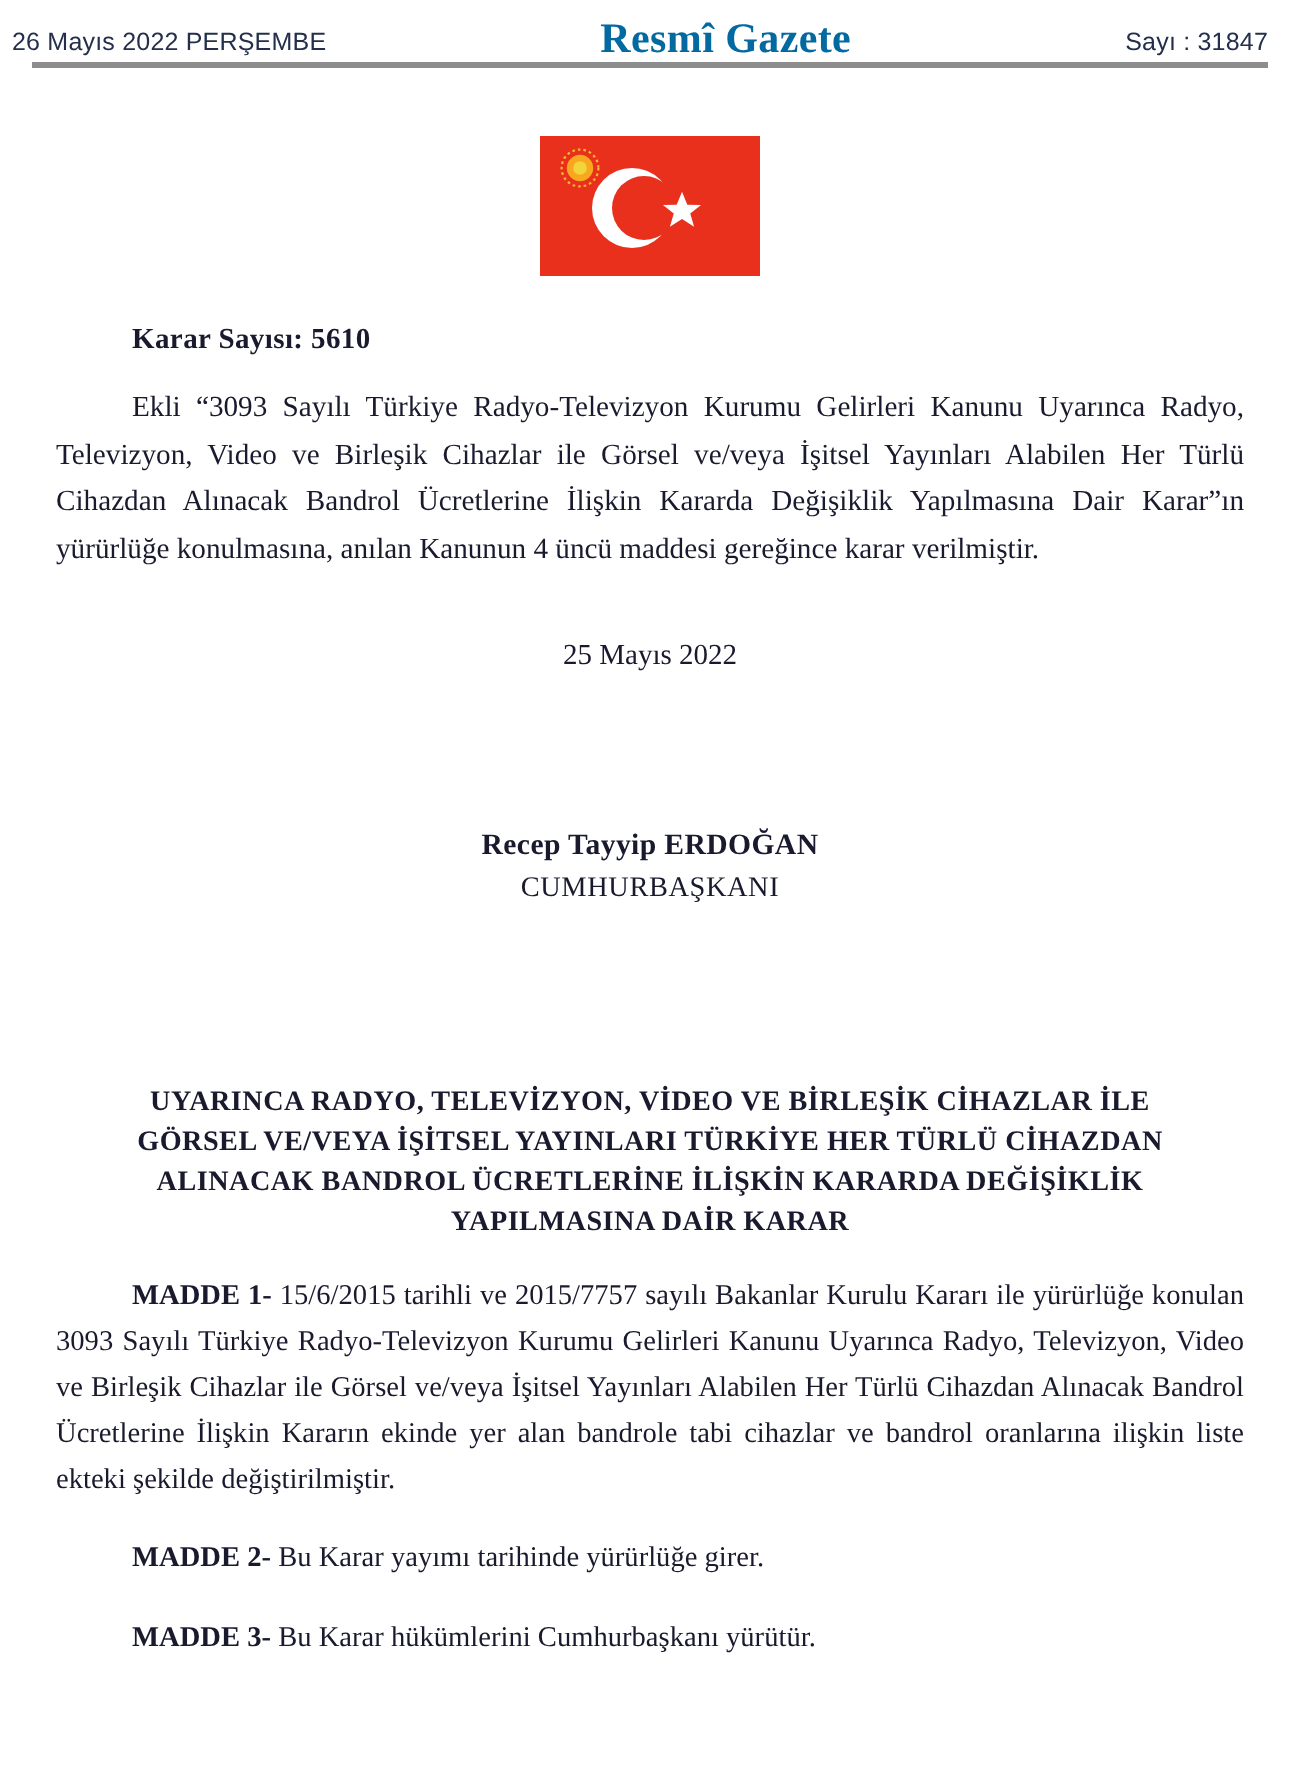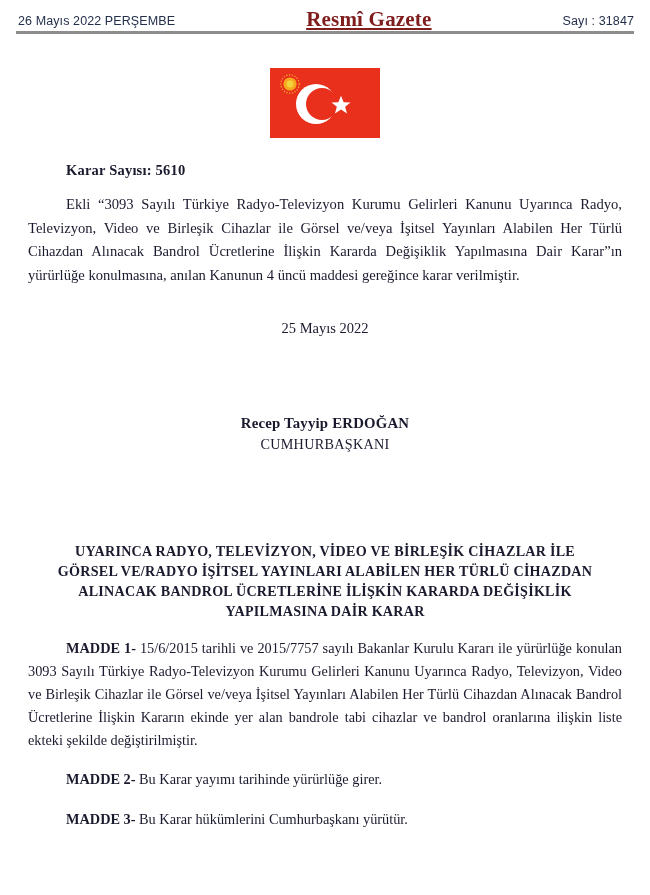--- a/index.html
+++ b/index.html
@@ -22,41 +22,40 @@
     height: 895px;
     box-sizing: border-box;
     position: relative;
   }
 
   
   .masthead {
     display: flex;
     align-items: baseline;
     justify-content: space-between;
-    padding: 6px 16px 0 18px;
+    padding: 6px 16px 0 6px;
     box-sizing: border-box;
     height: 28px;
   }
   .masthead-date,
   .masthead-issue {
     font-family: "Liberation Sans", "DejaVu Sans", sans-serif;
     font-size: 12.5px;
     color: #232f4b;
     letter-spacing: 0.1px;
     white-space: nowrap;
   }
   .masthead-title {
     font-family: "Liberation Serif", "DejaVu Serif", serif;
     font-size: 21px;
     font-weight: bold;
-    color: #7f1d1d;
+    color: #0369a1;
     letter-spacing: 0.2px;
     white-space: nowrap;
     transform: translateY(1px);
-    text-decoration: underline;
   }
   .rule {
     height: 3px;
     background: #8d8d8d;
     margin: 3px 16px 0 16px;
   }
 
   
   .doc-title {
     text-align: center;
@@ -228,21 +227,21 @@
 
   <div class="date-line">25 Mayıs 2022</div>
 
   <div class="signature">
     <div class="sig-name">Recep Tayyip ERDOĞAN</div>
     <div class="sig-role">CUMHURBAŞKANI</div>
   </div>
 
   <div class="annex-heading">
     <div>UYARINCA RADYO, TELEVİZYON, VİDEO VE BİRLEŞİK CİHAZLAR İLE</div>
-    <div>GÖRSEL VE/RADYO İŞİTSEL YAYINLARI ALABİLEN HER TÜRLÜ CİHAZDAN</div>
+    <div>GÖRSEL VE/VEYA İŞİTSEL YAYINLARI TÜRKİYE HER TÜRLÜ CİHAZDAN</div>
     <div>ALINACAK BANDROL ÜCRETLERİNE İLİŞKİN KARARDA DEĞİŞİKLİK</div>
     <div>YAPILMASINA DAİR KARAR</div>
   </div>
 
   <div class="articles">
     <p class="article">
       <b>MADDE 1-</b><span> 15/6/2015 tarihli ve 2015/7757 sayılı Bakanlar Kurulu Kararı ile yürürlüğe konulan 3093 Sayılı Türkiye Radyo-Televizyon Kurumu Gelirleri Kanunu Uyarınca Radyo, Televizyon, Video ve Birleşik Cihazlar ile Görsel ve/veya İşitsel Yayınları Alabilen Her Türlü Cihazdan Alınacak Bandrol Ücretlerine İlişkin Kararın ekinde yer alan bandrole tabi cihazlar ve bandrol oranlarına ilişkin liste ekteki şekilde değiştirilmiştir.</span>
     </p>
     <p class="article">
       <b>MADDE 2-</b><span> Bu Karar yayımı tarihinde yürürlüğe girer.</span>

